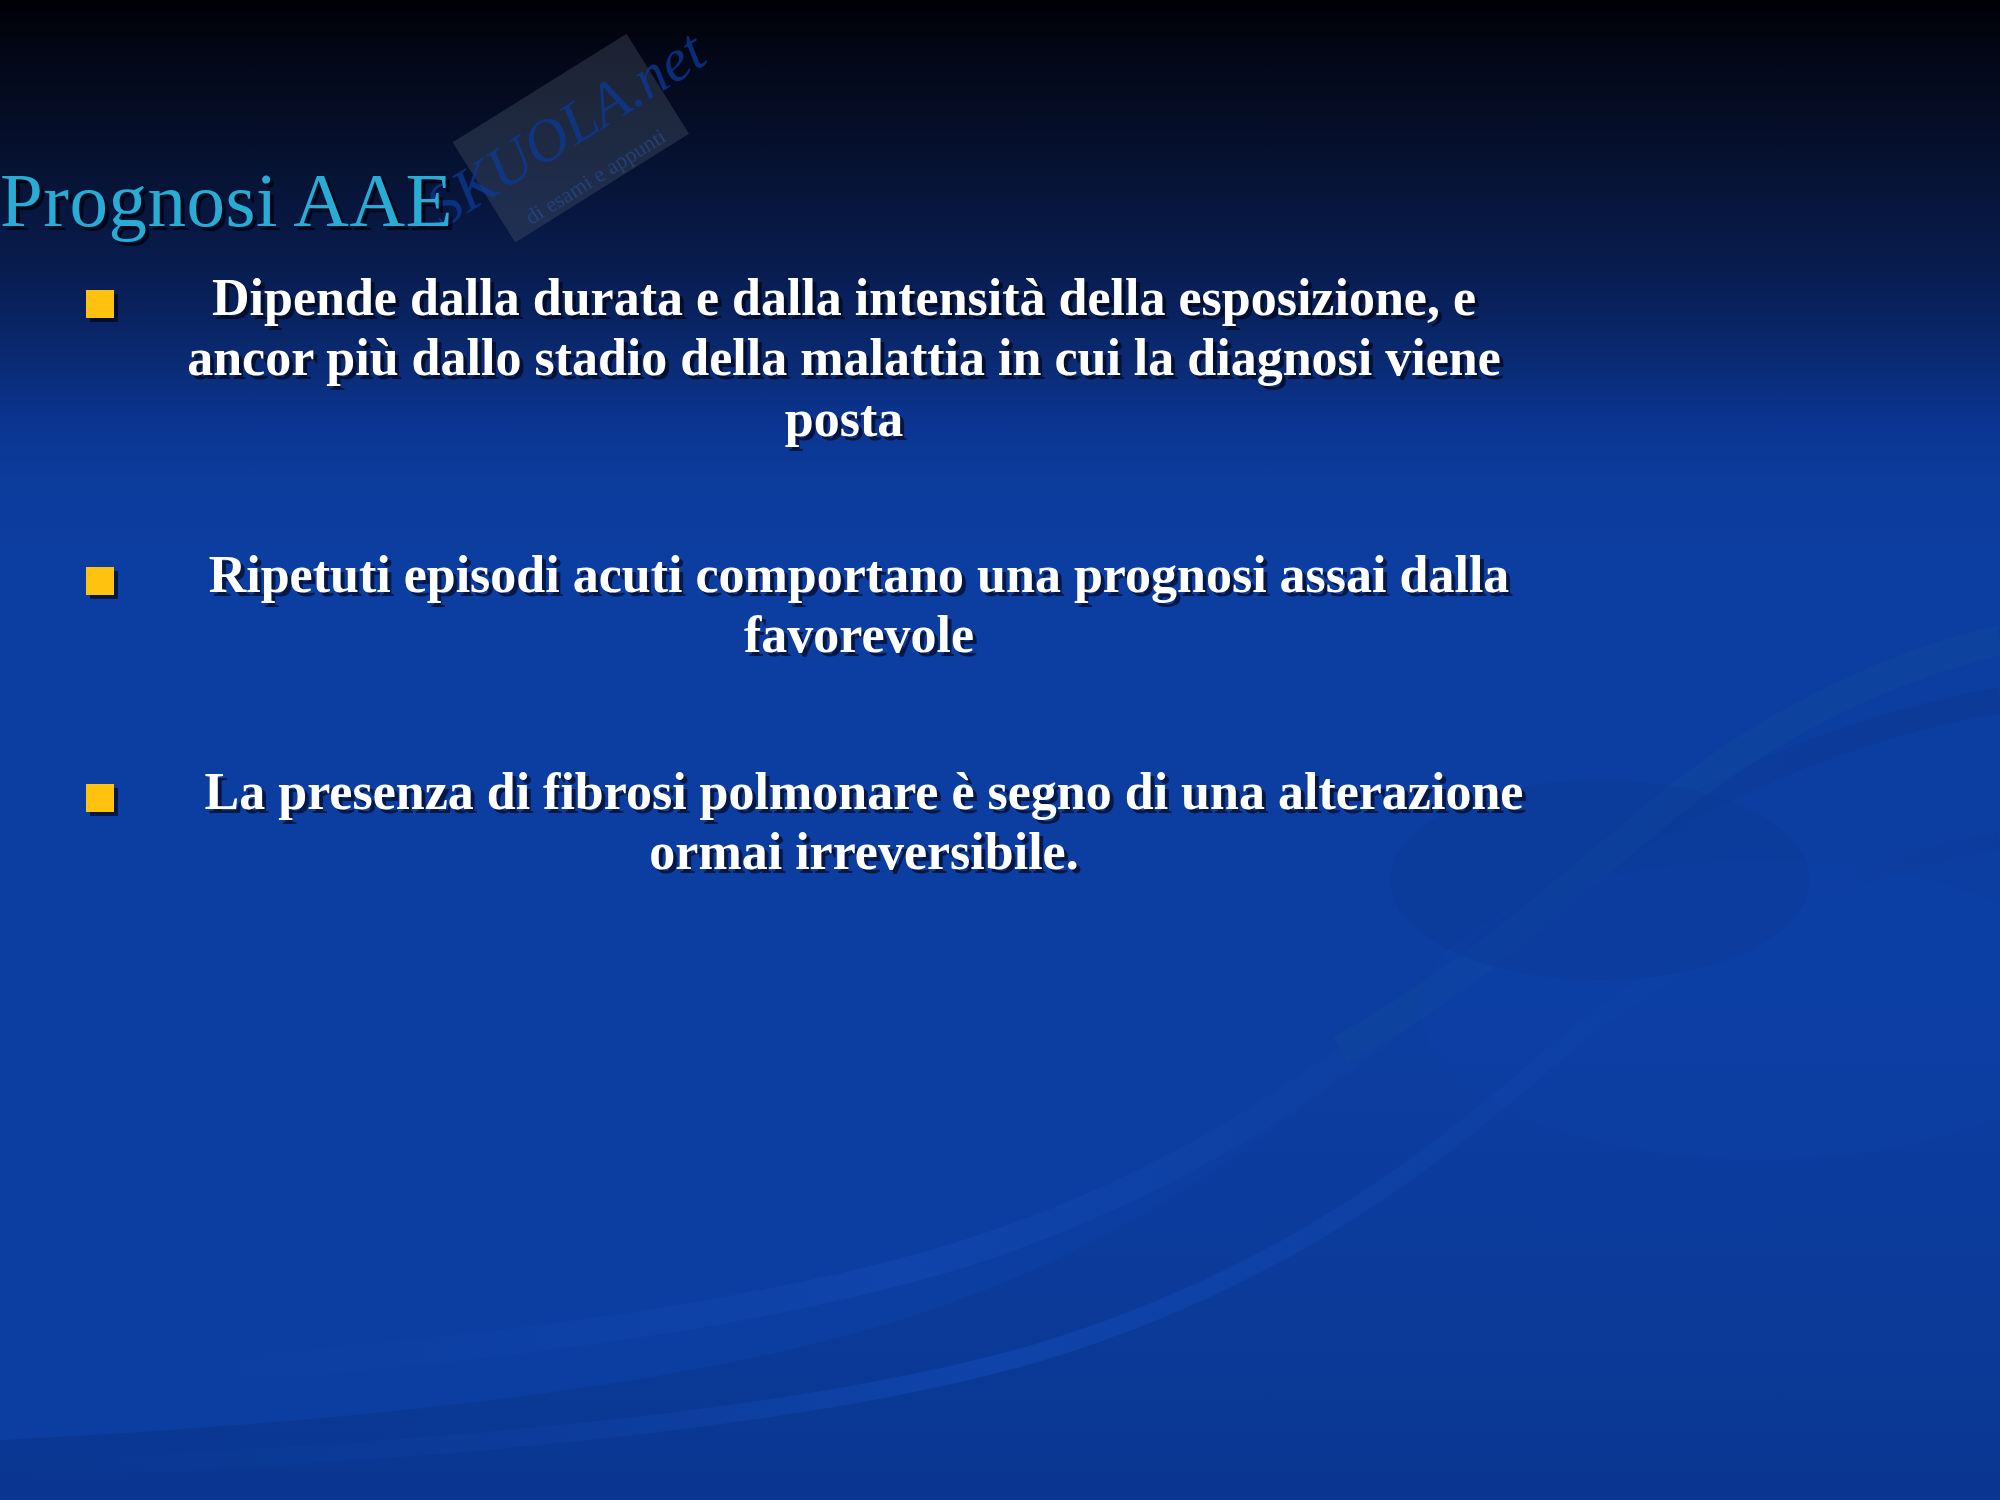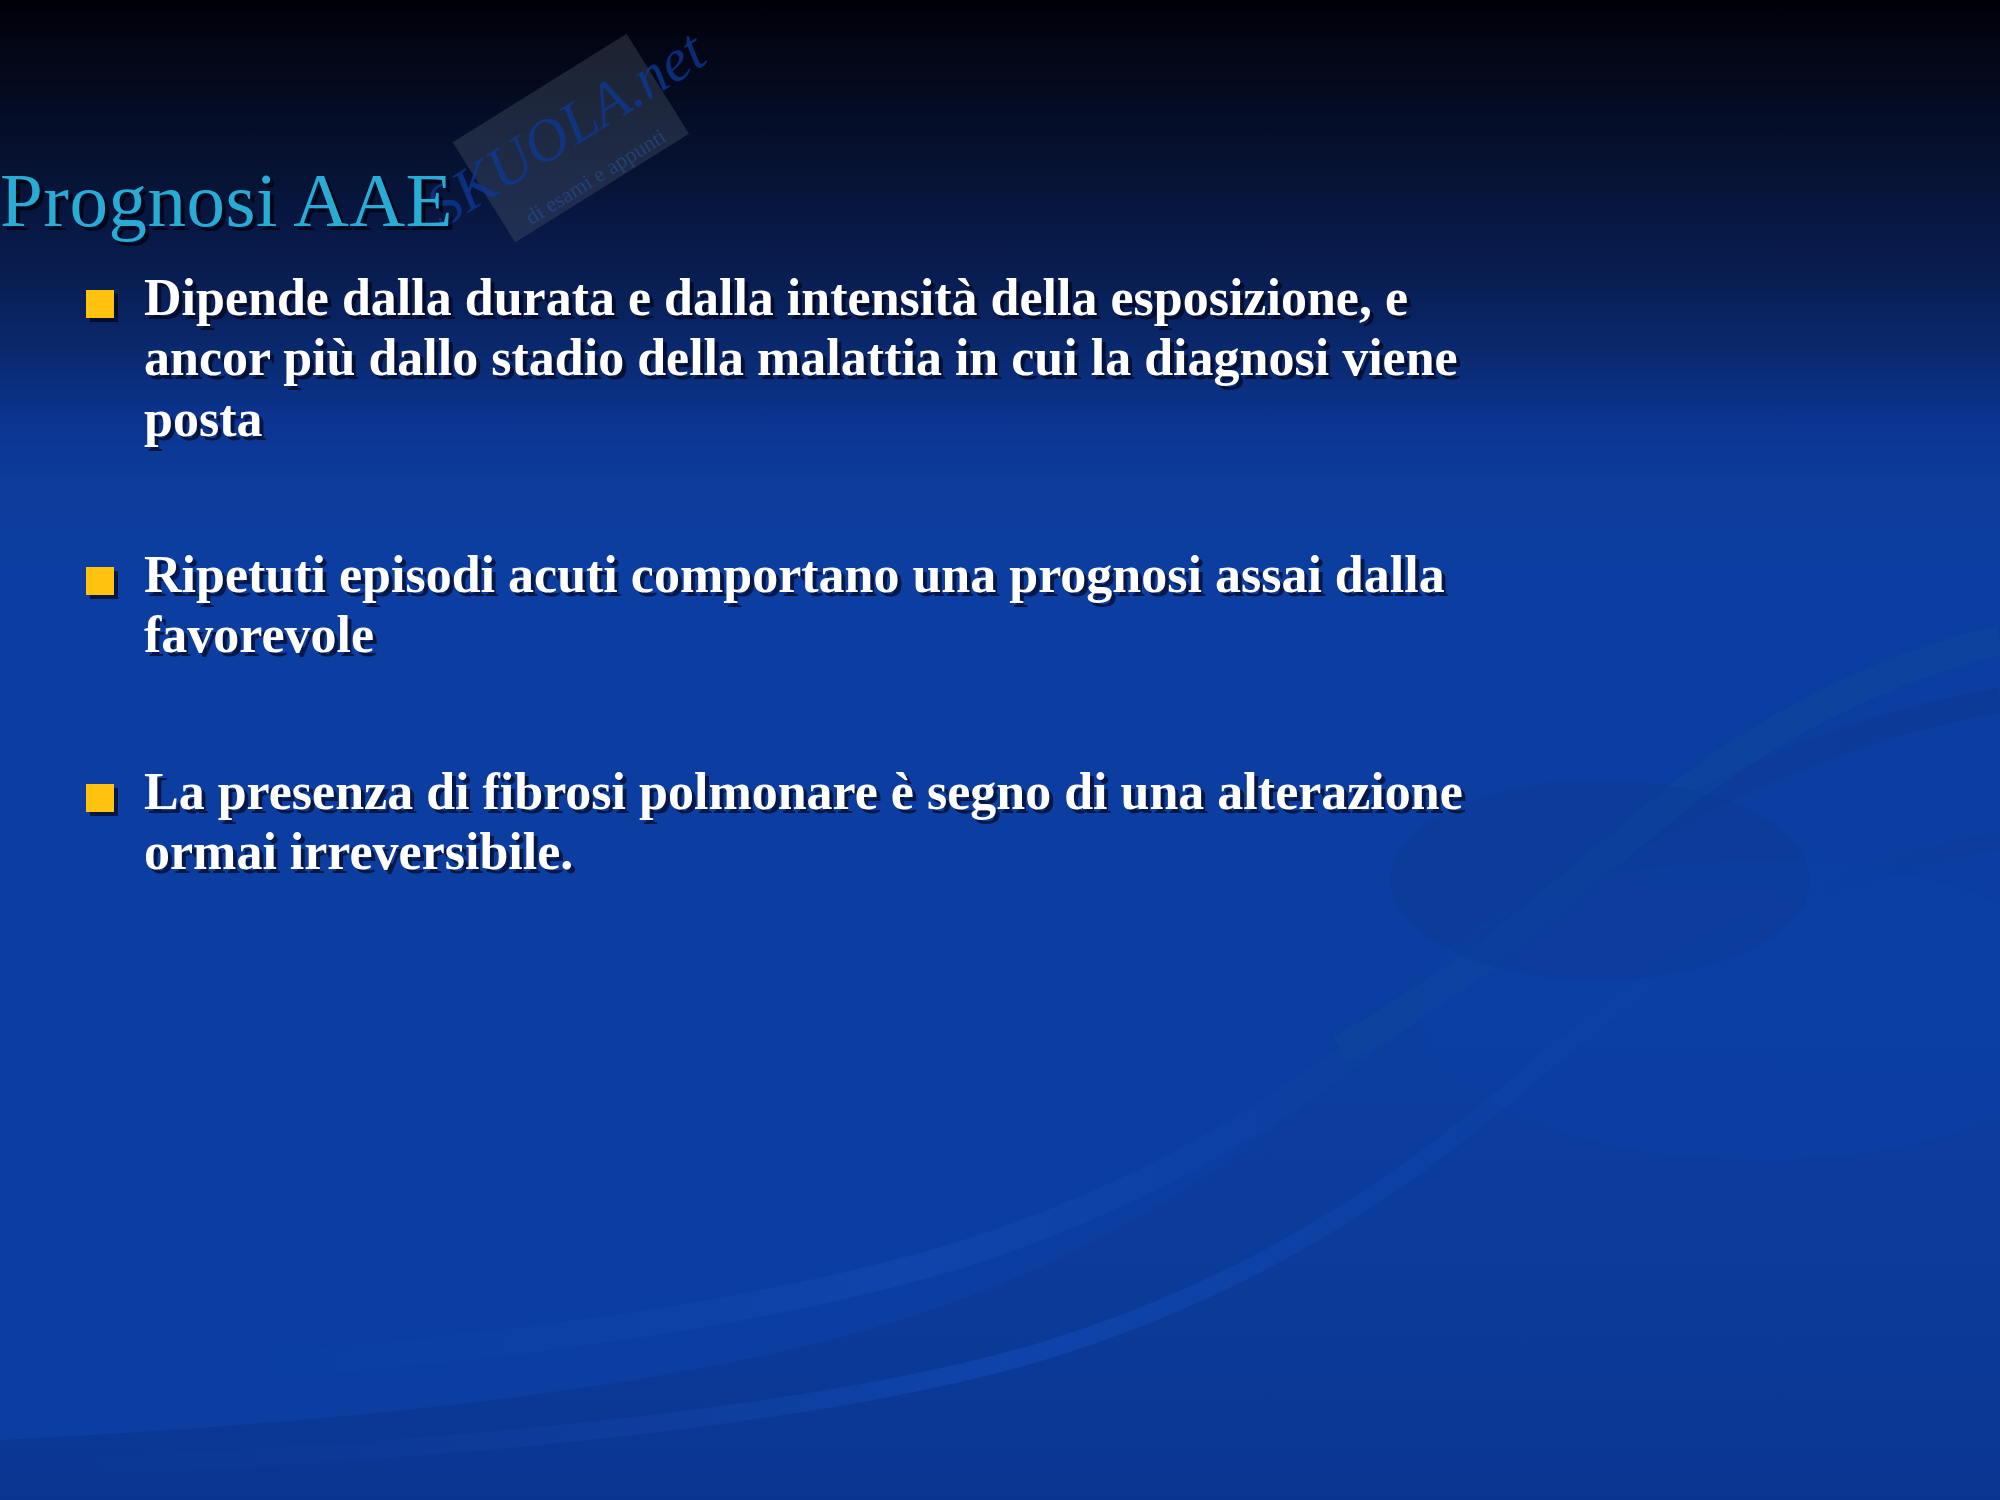--- a/index.html
+++ b/index.html
@@ -65,20 +65,21 @@
   #body {
     position: absolute;
     left: 86px;
     top: 268px;
     width: 1840px;
   }
   .bullet-row {
     display: flex;
     align-items: flex-start;
     margin-bottom: 60px;
+    text-align: center;
   }
   .bullet-marker {
     flex: 0 0 auto;
     width: 28px;
     height: 28px;
     background: #ffc20e;
     margin-top: 22px;
     margin-right: 30px;
     box-shadow: 4px 4px 0 rgba(0,0,10,0.62);
   }

